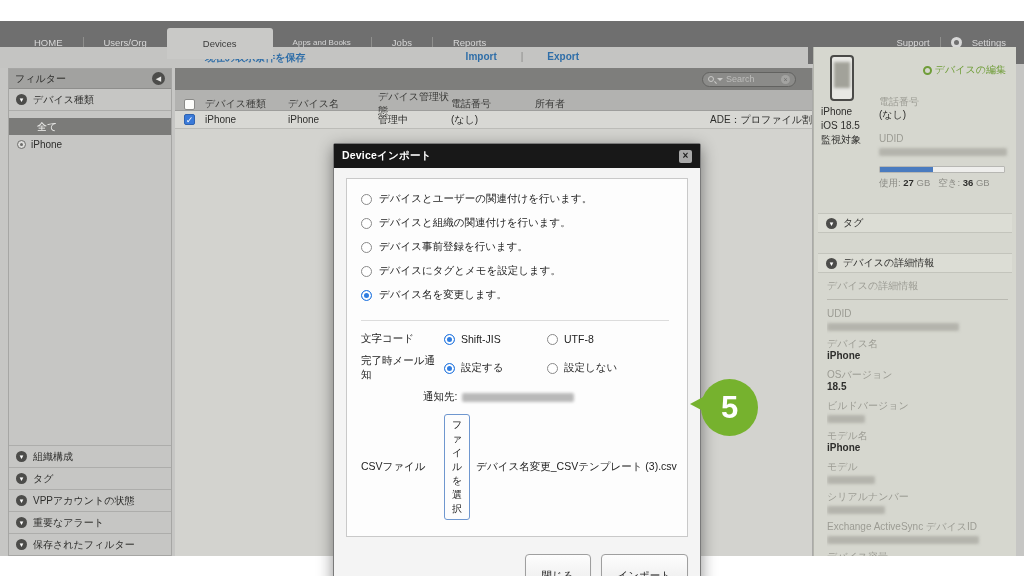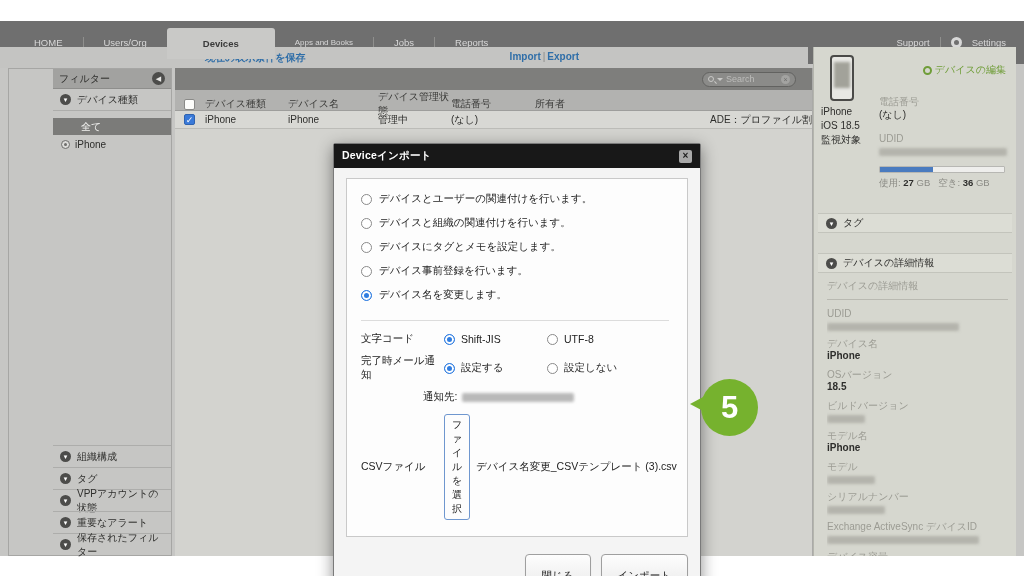--- a/index.html
+++ b/index.html
@@ -13,48 +13,48 @@
   .navbar {
     position:absolute; left:0; top:21px; width:1024px; height:43px;
     background:#6f6f6f; display:flex; align-items:center;
   }
   .nav-tab {
     color:#d8d8d8; font-size:9.5px; padding:0 20px; height:26px;
     display:flex; align-items:center; cursor:pointer; white-space:nowrap;
   }
   .nav-tab.small { font-size:8px; }
   .nav-tab.active {
-    background:#c9c9c7; color:#3a3a3a; font-weight:bold;
+    background:#c9c9c7; color:#3a3a3a; font-weight:normal;
     height:31px; margin-top:2px; border-radius:3px 3px 0 0; padding:0 36px;
     position:relative; z-index:2;
   }
   .tsep { width:1px; height:12px; background:#8f8f8d; }
   .nav-right { margin-left:auto; display:flex; align-items:center; gap:10px; padding-right:18px; }
   .nav-right .lbl { color:#d8d8d8; font-size:9.5px; cursor:pointer; }
   .gear {
     width:11px; height:11px; border-radius:50%; background:#d8d8d8; position:relative; display:inline-block;
   }
   .gear::after {
     content:""; position:absolute; left:3px; top:3px; width:5px; height:5px;
     border-radius:50%; background:#6f6f6f;
   }
   
   .subheader {
     position:absolute; left:0; top:47px; width:808px; height:21px;
     background:#c4c4c2; 
   }
   .save-view { position:absolute; left:205px; top:4px; font-size:10px; color:#2f6ea8; font-weight:bold; cursor:pointer; }
-  .impexp { position:absolute; right:229px; top:4px; font-size:10px; color:#2f6ea8; font-weight:bold; display:flex; gap:2px; }
+  .impexp { position:absolute; right:229px; top:4px; font-size:10px; color:#2f6ea8; font-weight:bold; display:flex; gap:24px; }
   .impexp .bar { color:#8a8a88; font-weight:normal; }
   .impexp span { cursor:pointer; }
   .bgfill { position:absolute; left:0; top:21px; width:1024px; height:535px; background:#c6c6c4; }
   
   .sidebar {
     position:absolute; left:8px; top:68px; width:164px; height:488px;
-    background:#c6c6c4; border:1px solid #a6a6a4; display:flex; flex-direction:column;padding-left:44px;
+    background:#c6c6c4; border:1px solid #a6a6a4; display:flex; flex-direction:column;
   }
   .filter-header {
     height:20px; background:#a2a2a0; display:flex; align-items:center;
     padding:0 6px; font-size:10px; color:#2e2e2c; border-bottom:1px solid #8e8e8c;
   }
   .collapse-btn {
     margin-left:auto; width:13px; height:13px; border-radius:50%; background:#4c4c4a;
     color:#e8e8e6; font-size:7px; display:flex; align-items:center; justify-content:center; cursor:pointer;
   }
   .sec-head {
@@ -369,25 +369,25 @@
         <div class="opt-line">
           <span class="mradio"></span>
           <span>デバイスとユーザーの関連付けを行います。</span>
         </div>
         <div class="opt-line">
           <span class="mradio"></span>
           <span>デバイスと組織の関連付けを行います。</span>
         </div>
         <div class="opt-line">
           <span class="mradio"></span>
-          <span>デバイスにタグとメモを設定します。</span>
+          <span>デバイス事前登録を行います。</span>
         </div>
         <div class="opt-line">
           <span class="mradio"></span>
-          <span>デバイス事前登録を行います。</span>
+          <span>デバイスにタグとメモを設定します。</span>
         </div>
         <div class="opt-line" style="margin-bottom:18px;">
           <span class="mradio sel"></span>
           <span>デバイス名を変更します。</span>
         </div>
         <div class="mdivider"></div>
         <div class="form-row">
           <span class="form-label">文字コード</span>
           <span class="form-opt">
             <span class="mradio sel"></span>

